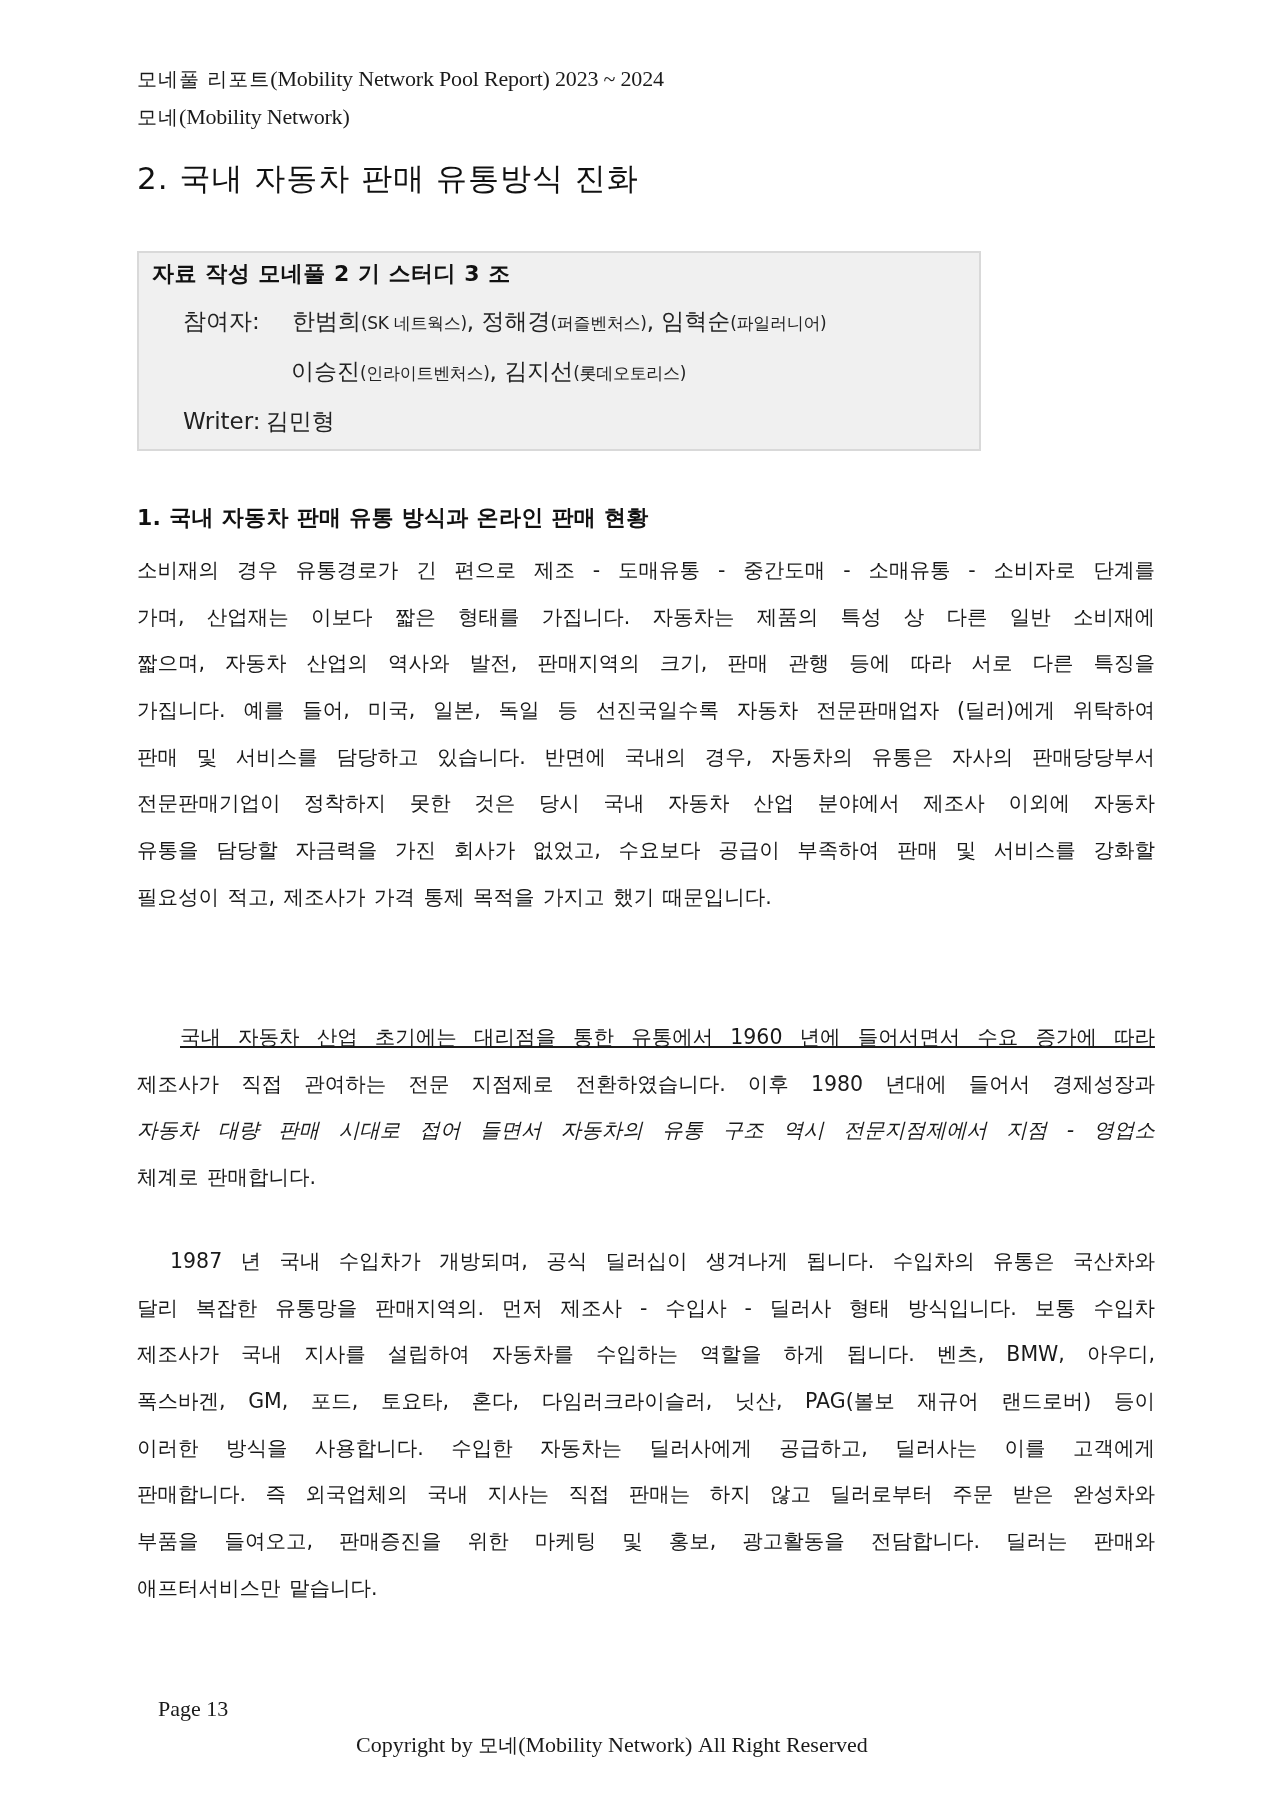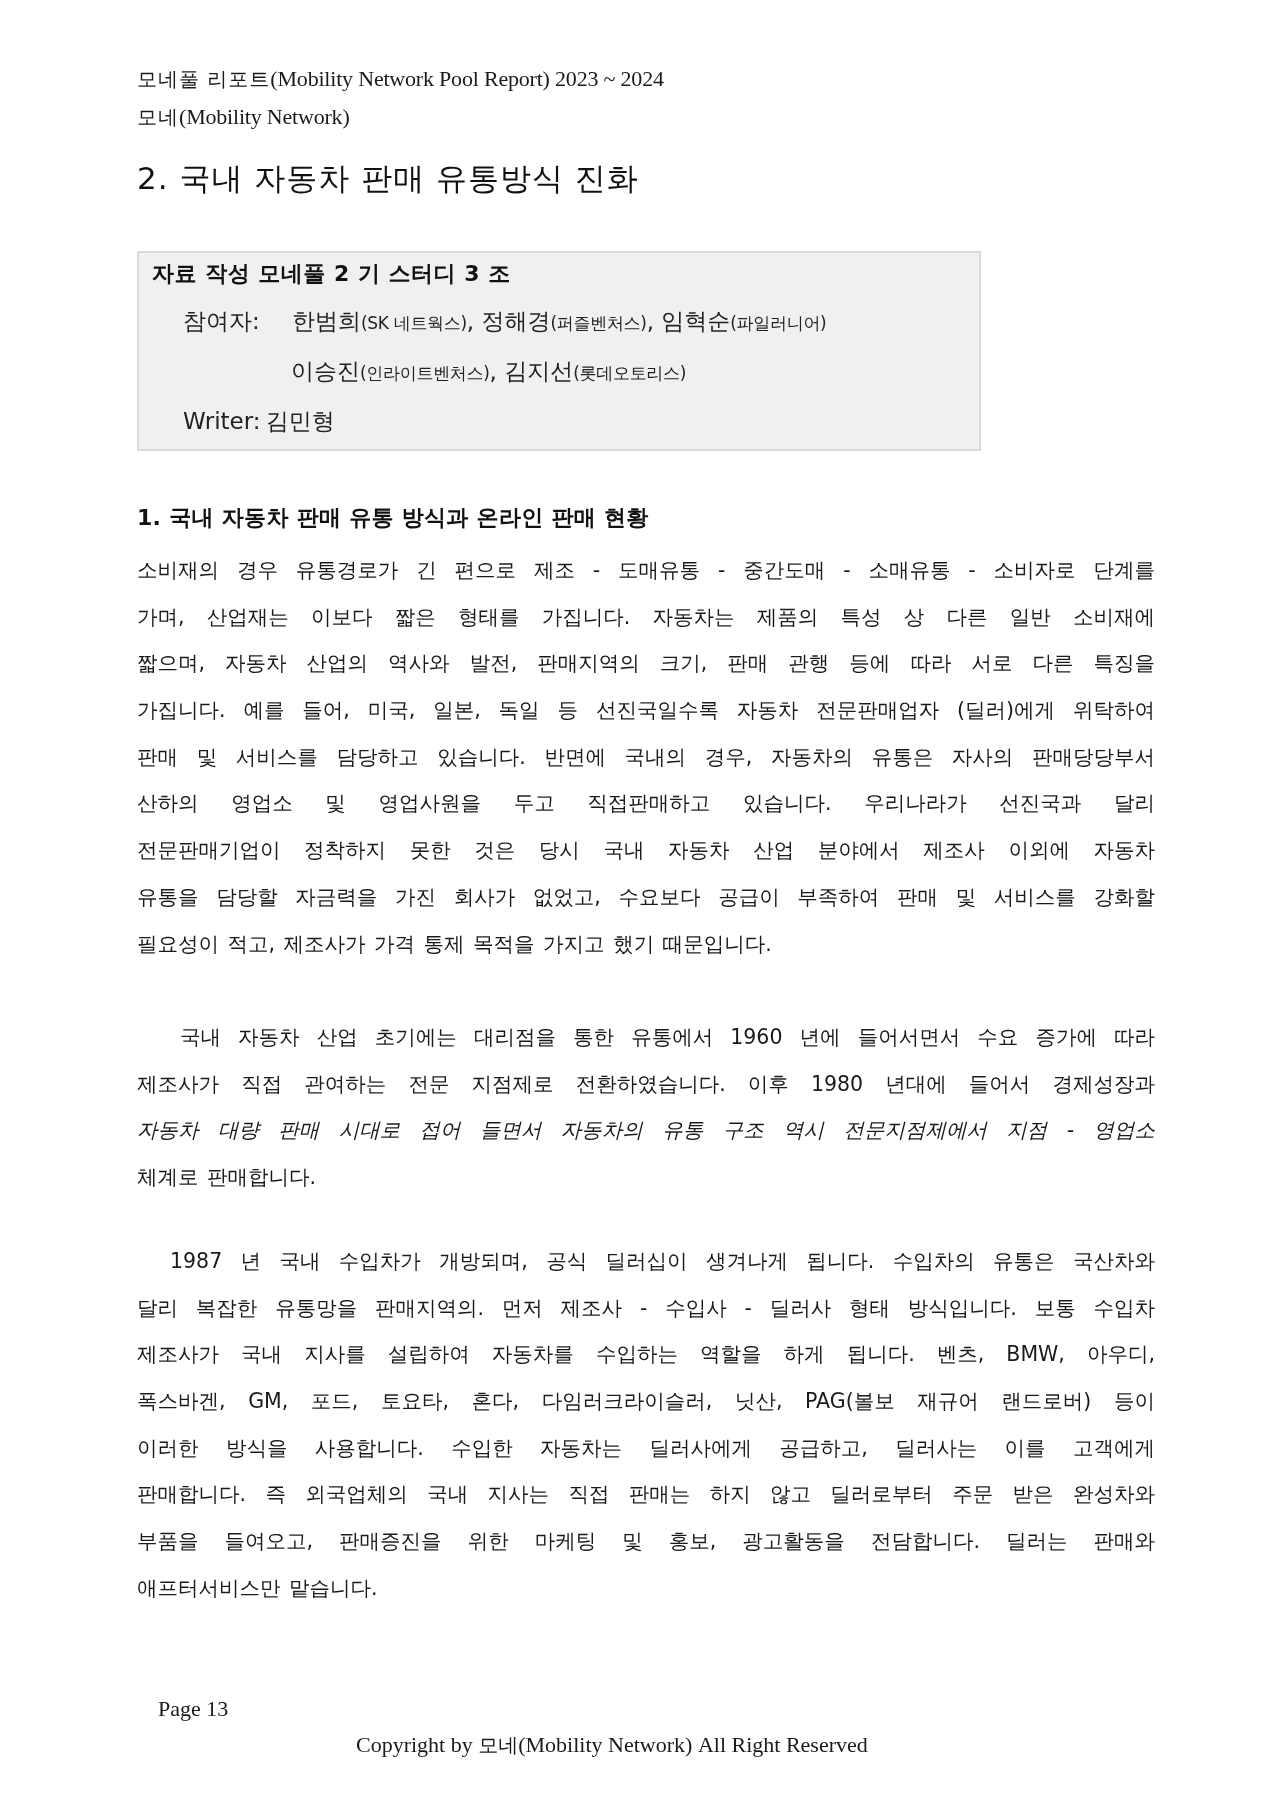--- a/index.html
+++ b/index.html
@@ -69,28 +69,27 @@
 </div>
 
 <div class="abs sec-heading">1. 국내 자동차 판매 유통 방식과 온라인 판매 현황</div>
 
 <div class="abs para" style="top:547px;">
   <span class="ln" style="white-space: nowrap;">소비재의 경우 유통경로가 긴 편으로 제조 - 도매유통 - 중간도매 - 소매유통 - 소비자로 단계를</span>
   <span class="ln" style="white-space: nowrap;">가며, 산업재는 이보다 짧은 형태를 가집니다. 자동차는 제품의 특성 상 다른 일반 소비재에</span>
   <span class="ln" style="white-space: nowrap;">짧으며, 자동차 산업의 역사와 발전, 판매지역의 크기, 판매 관행 등에 따라 서로 다른 특징을</span>
   <span class="ln" style="white-space: nowrap;">가집니다. 예를 들어, 미국, 일본, 독일 등 선진국일수록 자동차 전문판매업자 (딜러)에게 위탁하여</span>
   <span class="ln" style="white-space: nowrap;">판매 및 서비스를 담당하고 있습니다. 반면에 국내의 경우, 자동차의 유통은 자사의 판매당당부서</span>
-  <span class="ln" style="white-space: nowrap;">산하의 영업소 및 영업사원을 두고 직접판매하고 있습니다. 우리나라가 선진국과 달리</span>
   <span class="ln" style="white-space: nowrap;">전문판매기업이 정착하지 못한 것은 당시 국내 자동차 산업 분야에서 제조사 이외에 자동차</span>
   <span class="ln" style="white-space: nowrap;">유통을 담당할 자금력을 가진 회사가 없었고, 수요보다 공급이 부족하여 판매 및 서비스를 강화할</span>
   <span class="ln last" style="white-space: nowrap;">필요성이 적고, 제조사가 가격 통제 목적을 가지고 했기 때문입니다.</span>
 </div>
 
 <div class="abs para" style="top:1014px;">
-  <span class="ln" style="padding-left: 43px; white-space: nowrap;">국내 자동차 산업 초기에는 대리점을 통한 유통에서 1960 년에 들어서면서 수요 증가에 따라</span>
+  <span class="ln" style="padding-left: 43px; white-space: nowrap; text-decoration: underline;">국내 자동차 산업 초기에는 대리점을 통한 유통에서 1960 년에 들어서면서 수요 증가에 따라</span>
   <span class="ln" style="white-space: nowrap;">제조사가 직접 관여하는 전문 지점제로 전환하였습니다. 이후 1980 년대에 들어서 경제성장과</span>
   <span class="ln" style="white-space: nowrap; font-style: italic;">자동차 대량 판매 시대로 접어 들면서 자동차의 유통 구조 역시 전문지점제에서 지점 - 영업소</span>
   <span class="ln last" style="white-space: nowrap;">체계로 판매합니다.</span>
 </div>
 
 <div class="abs para" style="top:1238px;">
   <span class="ln" style="padding-left: 33px; white-space: nowrap;">1987 년 국내 수입차가 개방되며, 공식 딜러십이 생겨나게 됩니다. 수입차의 유통은 국산차와</span>
   <span class="ln" style="white-space: nowrap;">달리 복잡한 유통망을 판매지역의. 먼저 제조사 - 수입사 - 딜러사 형태 방식입니다. 보통 수입차</span>
   <span class="ln" style="white-space: nowrap;">제조사가 국내 지사를 설립하여 자동차를 수입하는 역할을 하게 됩니다. 벤츠, BMW, 아우디,</span>
   <span class="ln" style="white-space: nowrap;">폭스바겐, GM, 포드, 토요타, 혼다, 다임러크라이슬러, 닛산, PAG(볼보 재규어 랜드로버) 등이</span>

